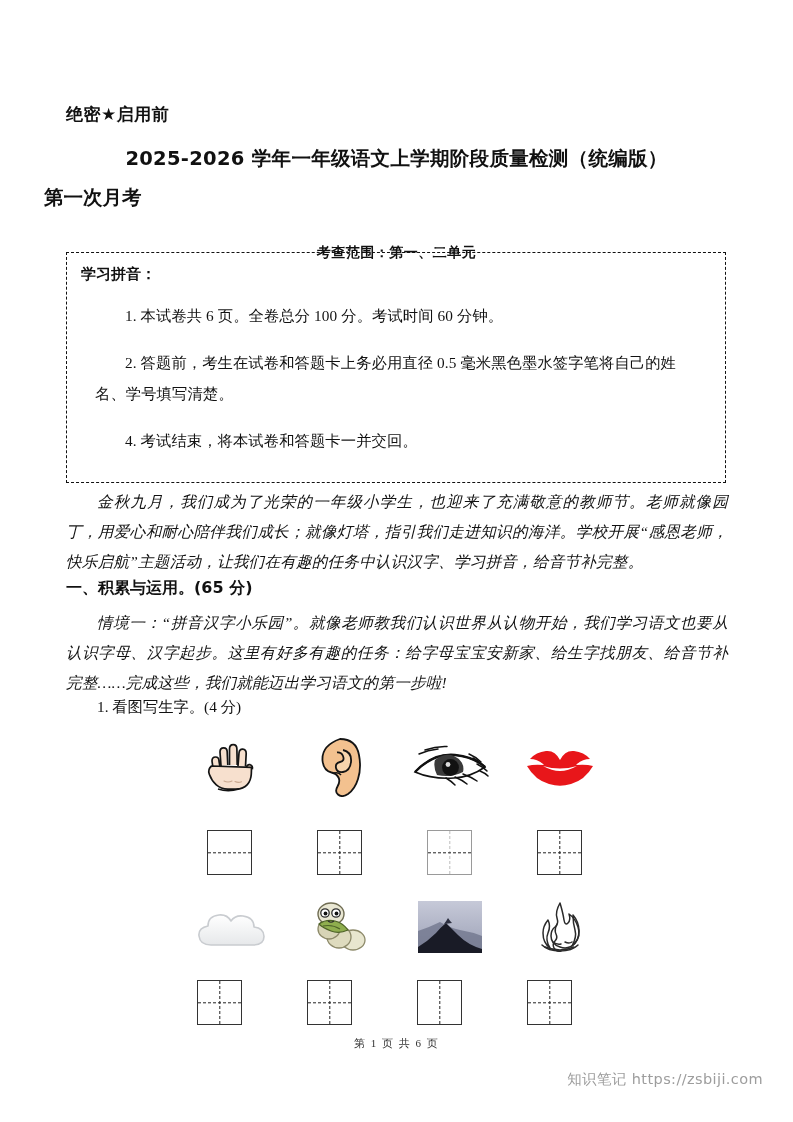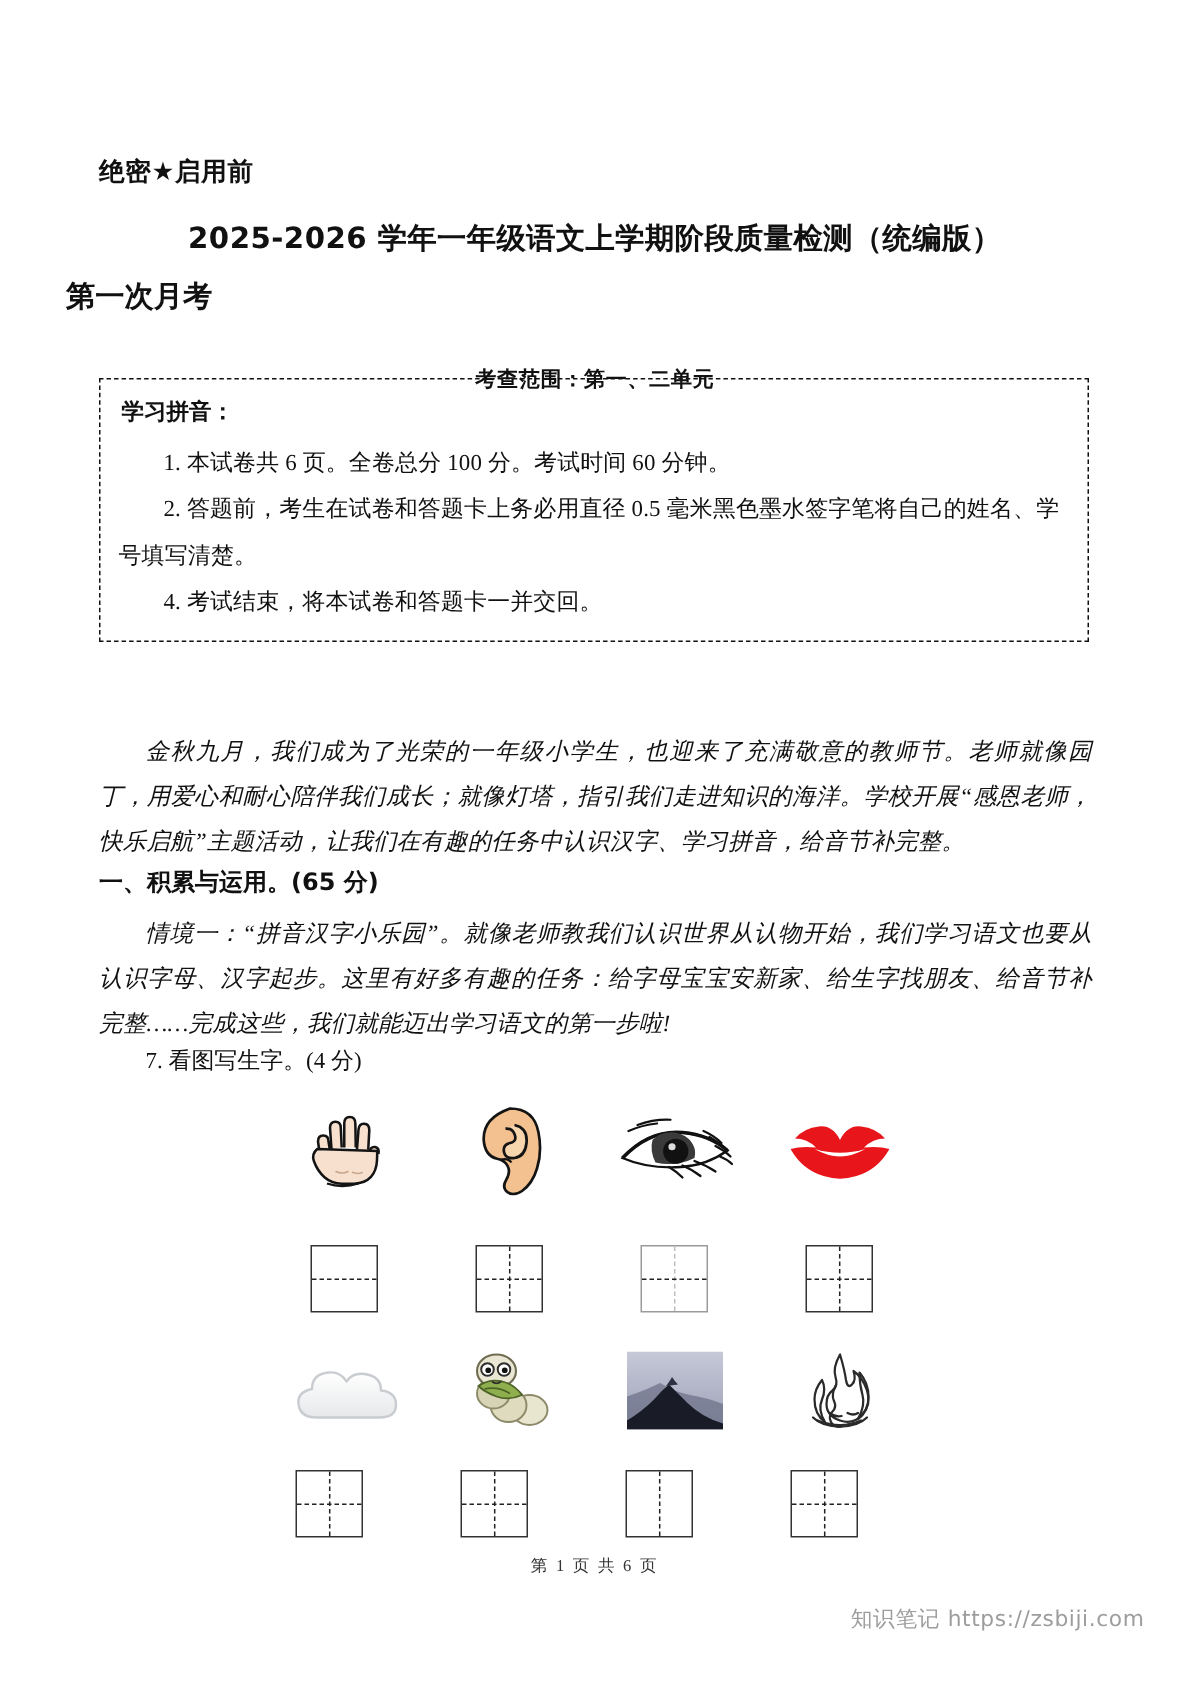--- a/index.html
+++ b/index.html
@@ -39,21 +39,21 @@
     position:absolute;left:66px;top:252px;width:660px;
     border:1.5px dashed #111;
     box-sizing:border-box;
     padding:10px 12px 10px 12px;
   }
   .notice-title{
     font-family:"DejaVu Sans","Liberation Sans",sans-serif;
     font-weight:bold;font-size:15px;margin:2px 0 9px 2px;
   }
   .notice-item{
-    font-size:15.3px;line-height:31px;text-indent:30px;margin:0;
+    font-size:15.3px;line-height:31px;text-indent:30px;margin:16px;
     letter-spacing:.1px;
   }
 
   
   .kai{
     font-family:"Liberation Serif","DejaVu Serif",serif;
     font-style:italic;
     font-size:15.6px;line-height:30px;letter-spacing:.2px;
   }
   .intro{
@@ -123,21 +123,21 @@
   <div class="notice">
     <div class="notice-title">学习拼音：</div>
     <p class="notice-item">1. 本试卷共 6 页。全卷总分 100 分。考试时间 60 分钟。</p>
     <p class="notice-item">2. 答题前，考生在试卷和答题卡上务必用直径 0.5 毫米黑色墨水签字笔将自己的姓名、学号填写清楚。</p>
     <p class="notice-item">4. 考试结束，将本试卷和答题卡一并交回。</p>
   </div>
 
   <div class="intro kai">金秋九月，我们成为了光荣的一年级小学生，也迎来了充满敬意的教师节。老师就像园丁，用爱心和耐心陪伴我们成长；就像灯塔，指引我们走进知识的海洋。学校开展“感恩老师，快乐启航”主题活动，让我们在有趣的任务中认识汉字、学习拼音，给音节补完整。</div>
   <div class="sec-head">一、积累与运用。(65 分)</div>
   <div class="situation kai">情境一：“拼音汉字小乐园”。就像老师教我们认识世界从认物开始，我们学习语文也要从认识字母、汉字起步。这里有好多有趣的任务：给字母宝宝安新家、给生字找朋友、给音节补完整……完成这些，我们就能迈出学习语文的第一步啦!</div>
-  <div class="q1">7. 看图写生字。(4 分)</div>
+  <div class="q1">1. 看图写生字。(4 分)</div>
 
   <div class="pic-row" style="top:736px;">
 
     <div class="pic-cell" style="left:175px;">
       <span>
         <svg width="62" height="58" viewBox="0 0 62 58">
           <g fill="#f7e0ce" stroke="#141414" stroke-width="1.7" stroke-linejoin="round">
             <path d="M14 30 L13 23 q0-4 3.5-4 t3.5 4 l1 6"></path>
             <path d="M22 28 L21 14 q0-4.2 3.6-4.2 t3.6 4.2 l.6 13"></path>
             <path d="M30.5 27 L30.5 11 q0-4.4 3.7-4.4 t3.7 4.4 l.3 16"></path>

